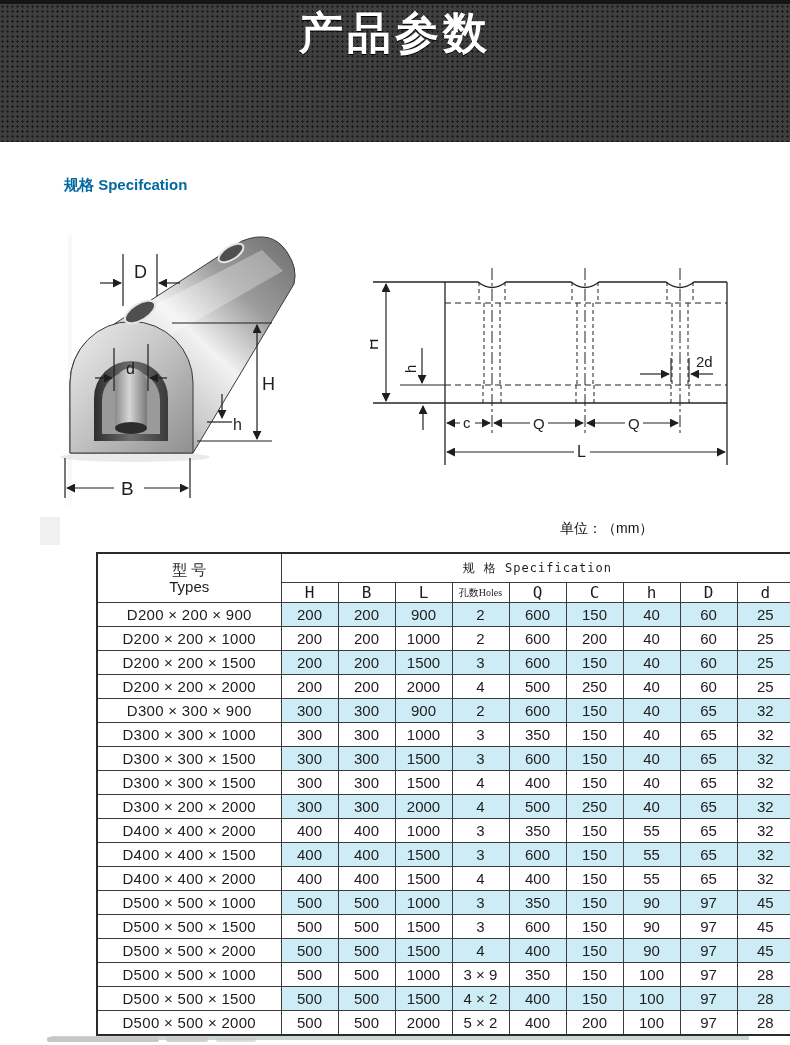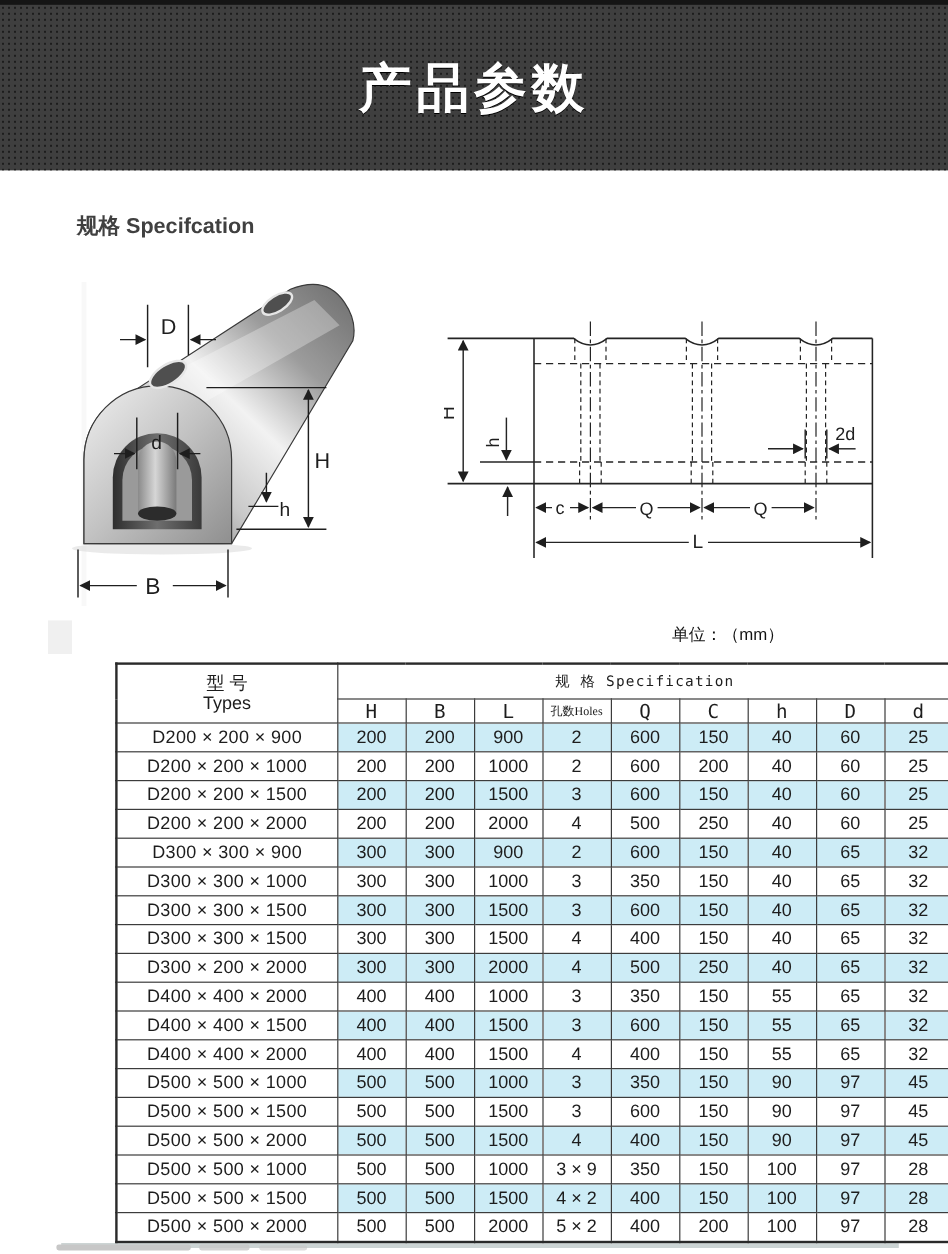--- a/index.html
+++ b/index.html
@@ -7,31 +7,31 @@
     width:790px;height:1045px;position:relative;overflow:hidden;
     background:#ffffff;font-family:"Liberation Sans",sans-serif;
   }
   
   .banner{
     position:absolute;left:0;top:0;width:790px;height:142px;
     background-color:#3f3f3f;
     background-image:radial-gradient(#1d1d1d 1px, transparent 1.3px);
     background-size:5px 5px;
     border-top:4px solid #151515;
-    display:flex;align-items:center;justify-content:center;
+    display:flex;align-items:flex-start;justify-content:center;
     box-sizing:border-box;
   }
   .banner-title{
     color:#ffffff;font-size:44px;font-weight:bold;letter-spacing:4px;
     text-shadow:0 1px 0 #000;
   }
   
   .section-heading{
     position:absolute;left:64px;top:176px;
-    color:#404040;font-size:18px;font-weight:bold;
+    color:#0369a1;font-size:15px;font-weight:bold;
   }
   
   .artifact{position:absolute;background:#e3e3e3;opacity:.55;}
   
   .diagram{position:absolute;}
   .dg-label{font-family:"Liberation Sans",sans-serif;fill:#1e1e1e;}
   
   .unit-label{
     position:absolute;left:560px;top:520px;width:155px;
     font-size:14px;color:#111;

